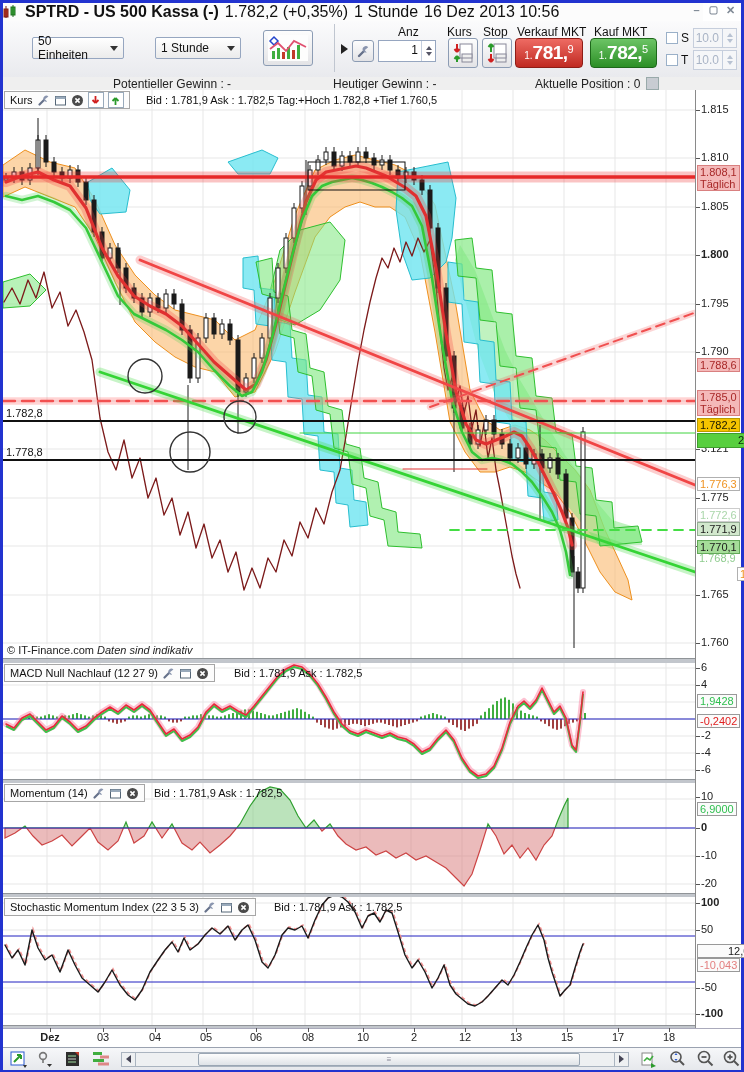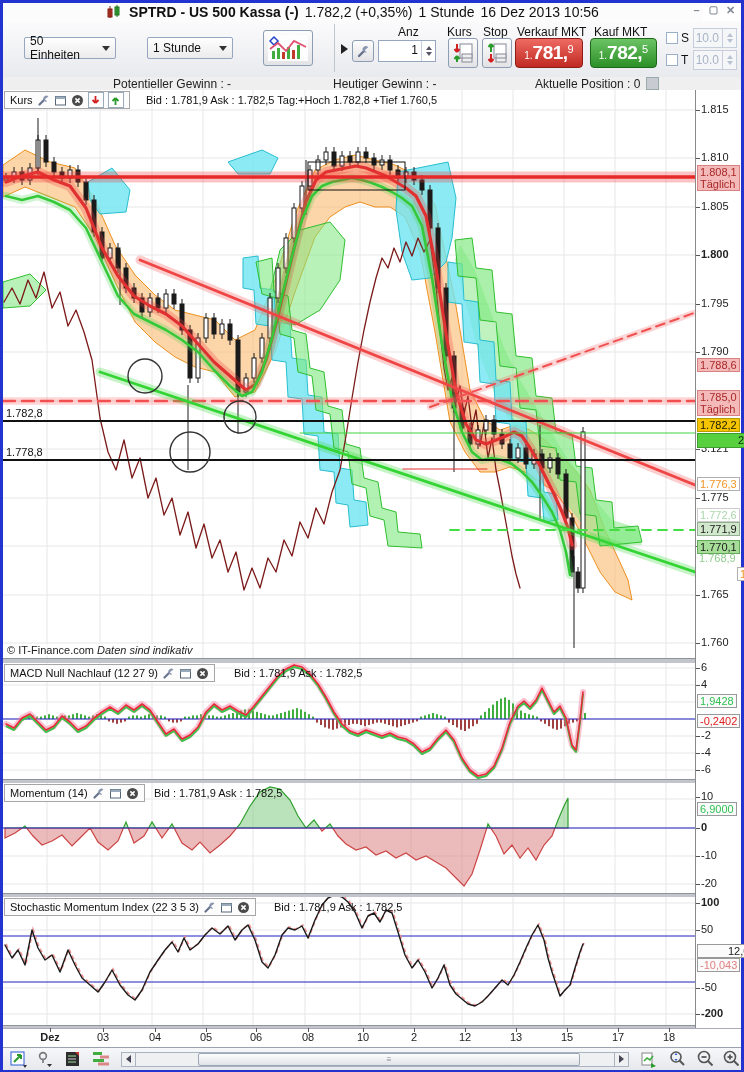--- a/index.html
+++ b/index.html
@@ -1,26 +1,26 @@
 <!DOCTYPE html>
 <html><head>
 <meta charset="utf-8">
 <style>
   html,body{margin:0;padding:0;background:#d4d0c8;font-family:"Liberation Sans",sans-serif;}
   .window{position:relative;width:744px;height:1072px;background:#fff;overflow:hidden;}
   .abs{position:absolute;}
   .border{position:absolute;background:#2233cf;}
   .titlebar{left:3px;top:3px;width:700px;height:18px;background:#fcfcfc;border-bottom:1px solid #cfcfcf;
-    display:flex;align-items:center;font-size:14px;color:#111;justify-content:center;}
+    display:flex;align-items:center;font-size:16px;color:#111;}
   .titlebar .t{margin-left:6px;white-space:nowrap;}
   .wctl{position:absolute;top:4px;display:flex;gap:6px;}
   .wbtn{width:11px;height:11px;display:flex;align-items:center;justify-content:center;color:#808a96;font-size:11px;line-height:10px;font-weight:bold;}
   .toolbar{left:3px;top:21px;width:738px;height:56px;background:linear-gradient(#fbfbfc,#e9eaee);border-bottom:1px solid #c7ccd4;}
   .sel{position:absolute;height:22px;background:linear-gradient(#ffffff,#ebebeb);border:1px solid #96a6c0;border-radius:2px;
-    display:flex;align-items:center;justify-content:space-between;padding:0 5px;font-size:12px;color:#111;box-sizing:border-box;}
+    display:flex;align-items:center;justify-content:space-between;padding:0 5px;font-size:12px;color:#111;box-sizing:border-box;margin-left:8px;}
   .dn{width:0;height:0;border-left:4px solid transparent;border-right:4px solid transparent;border-top:5px solid #333;margin-left:6px;}
   .btn{background:linear-gradient(#fdfdfd,#e3e3e6);border:1px solid #8c9cb4;border-radius:3px;box-sizing:border-box;}
   .lbl{position:absolute;font-size:12px;color:#111;white-space:nowrap;}
   .spin{position:absolute;background:#fff;border:1px solid #96a6c0;display:flex;align-items:stretch;box-sizing:border-box;}
   .spin .val{flex:1;text-align:right;padding:2px 3px 0 0;font-size:12px;color:#111;}
   .spin .arrs{width:13px;border-left:1px solid #c4cede;display:flex;flex-direction:column;align-items:center;justify-content:center;gap:2px;}
   .tri-u{width:0;height:0;border-left:3px solid transparent;border-right:3px solid transparent;border-bottom:4px solid #556;}
   .tri-d{width:0;height:0;border-left:3px solid transparent;border-right:3px solid transparent;border-top:4px solid #556;}
   .spin.dis .val{color:#a9b4c6;}
   .spin.dis{background:#f5f6f8;border-color:#c6cedc;}
@@ -822,21 +822,21 @@
     <div class="axl" style="top: 849px;">-10</div>
     <div class="axtick" style="top: 884px;"></div>
     <div class="axl" style="top: 877px;">-20</div>
     <div class="axtick" style="top: 903px;"></div>
     <div class="axl" style="top: 896px; font-weight: bold;">100</div>
     <div class="axtick" style="top: 930px;"></div>
     <div class="axl" style="top: 923px;">50</div>
     <div class="axtick" style="top: 988px;"></div>
     <div class="axl" style="top: 981px;">-50</div>
     <div class="axtick" style="top: 1014px;"></div>
-    <div class="axl" style="top: 1007px; font-weight: bold;">-200</div>
+    <div class="axl" style="top: 1007px; font-weight: bold;">-100</div>
     <div class="axbox" style="color: rgb(168, 40, 40); background: rgb(244, 185, 185); border-color: rgb(217, 128, 128); top: 165px;"><span>1.808,1</span><br><span>Täglich</span></div>
     <div class="axbox" style="color: rgb(168, 40, 40); background: rgb(244, 185, 185); border-color: rgb(217, 128, 128); top: 358px;"><span>1.788,6</span></div>
     <div class="axbox" style="color: rgb(168, 40, 40); background: rgb(244, 185, 185); border-color: rgb(217, 128, 128); top: 390px;"><span>1.785,0</span><br><span>Täglich</span></div>
     <div class="axbox" style="color: rgb(26, 26, 0); background: rgb(245, 196, 0); border-color: rgb(184, 154, 0); top: 418px;"><span>1.782,2</span></div>
     <div class="axbox" style="color: rgb(10, 42, 10); background: rgb(88, 207, 63); border-color: rgb(62, 158, 44); top: 433px; padding-left: 40px;"><span>2m38s</span><span style="font-size:9px;position:relative;top:-4px;color:#d01818">2</span></div>
     <div class="axbox" style="color: rgb(239, 147, 34); background: rgb(255, 255, 255); border-color: rgb(176, 176, 176); top: 477px;"><span>1.776,3</span></div>
     <div class="axbox" style="color: rgb(170, 214, 170); background: rgb(255, 255, 255); border-color: rgb(204, 204, 204); top: 508px;"><span>1.772,6</span></div>
     <div class="axbox" style="color: rgb(26, 26, 26); background: rgb(210, 232, 205); border-color: rgb(148, 174, 148); top: 522px;"><span>1.771,9</span></div>
     <div class="axbox" style="color: rgb(26, 26, 26); background: rgb(165, 221, 153); border-color: rgb(98, 169, 88); top: 540px;"><span>1.770,1</span></div>
     <div class="axbox" style="color: rgb(143, 204, 143); background: transparent; border-color: transparent; border-style: none; top: 552px;"><span>1.768,9</span></div>

